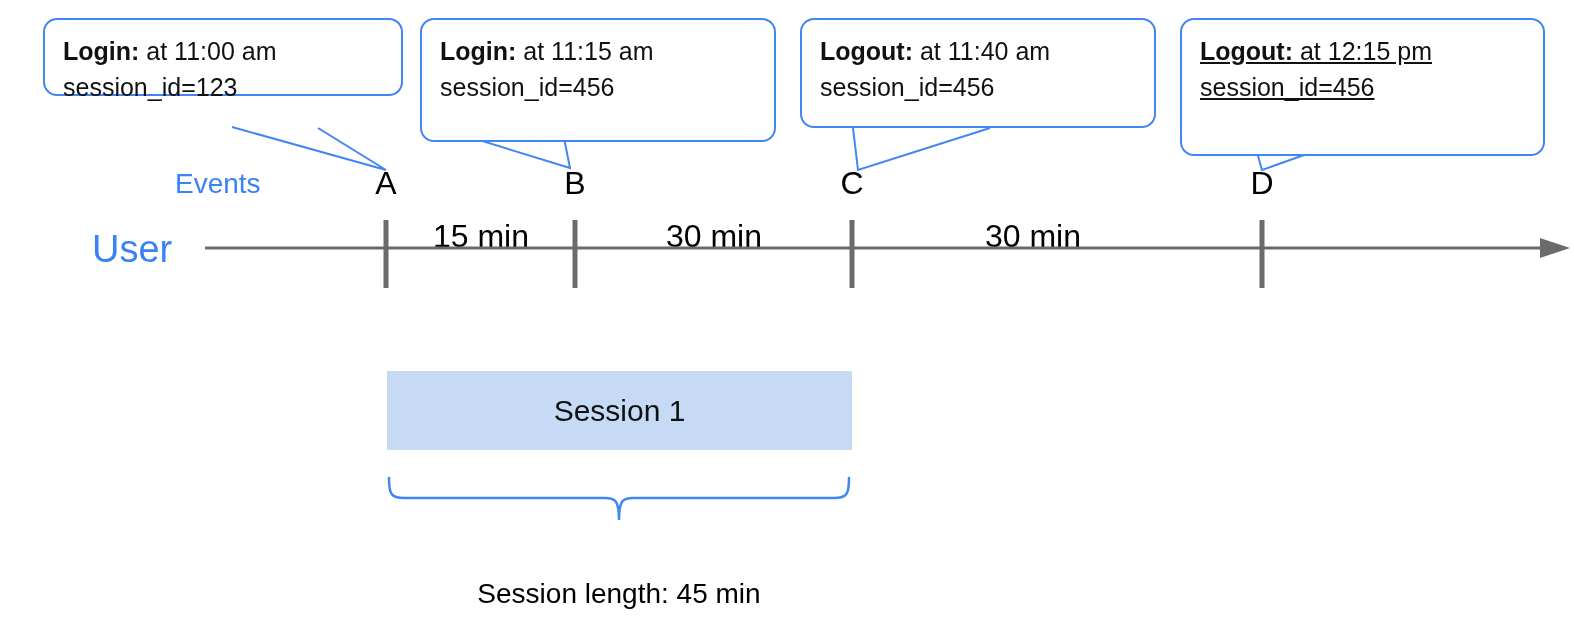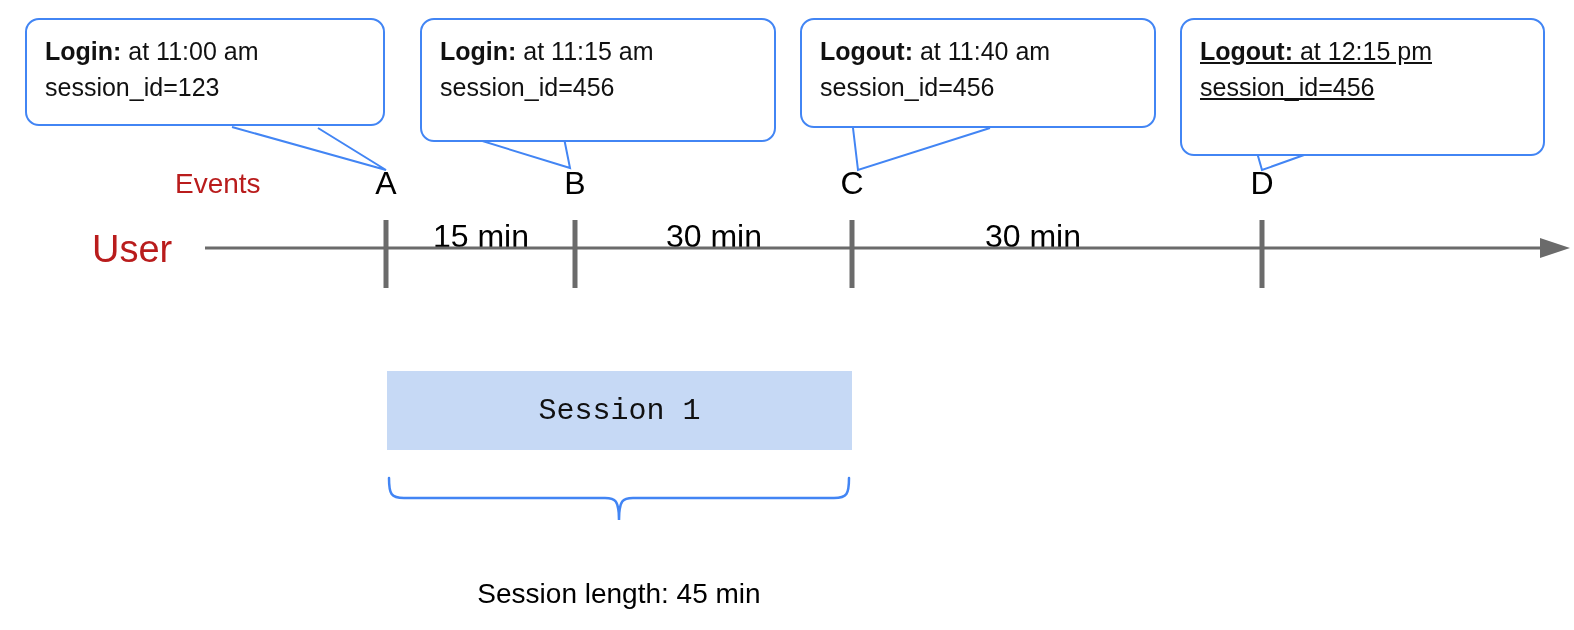--- a/index.html
+++ b/index.html
@@ -40,21 +40,21 @@
   }
   .bubble .line {
     white-space: nowrap;
   }
   .bubble .kw {
     font-weight: bold;
   }
   
   .axis-label {
     position: absolute;
-    color: #b91c1c;
+    color: #3b82f6;
     white-space: nowrap;
   }
   .label-user {
     font-size: 38px;
   }
   .label-events {
     font-size: 28px;
   }
   .tick-letter {
     position: absolute;
@@ -72,21 +72,20 @@
   
   .session-bar {
     position: absolute;
     background: #c6d9f5;
     display: flex;
     align-items: center;
     justify-content: center;
     font-size: 30px;
     color: #111111;
     z-index: 2;
-    font-family: Liberation Mono, monospace;
   }
   .session-length {
     position: absolute;
     font-size: 28px;
     white-space: nowrap;
     transform: translateX(-50%);
   }
   svg { display: block; }
 </style>
 </head>
@@ -98,21 +97,21 @@
 
     <path d="M 318 128 L 386 170 L 232 127" fill="#ffffff" stroke="#4285f4" stroke-width="2" stroke-linejoin="miter"></path>
 
     <path d="M 562 128 L 570 168 L 440 128" fill="#ffffff" stroke="#4285f4" stroke-width="2" stroke-linejoin="miter"></path>
 
     <path d="M 853 128 L 858 170 L 990 128" fill="#ffffff" stroke="#4285f4" stroke-width="2" stroke-linejoin="miter"></path>
 
     <path d="M 1250 128 L 1262 170 L 1380 128" fill="#ffffff" stroke="#4285f4" stroke-width="2" stroke-linejoin="miter"></path>
   </svg>
 
-  <div class="bubble" style="left:25px; top:18px; width:360px; height:108px;">
+  <div class="bubble" style="left:43px; top:18px; width:360px; height:78px;">
     <div class="line"><span class="kw">Login:</span><span> at 11:00 am</span></div>
     <div class="line">session_id=123</div>
   </div>
 
   <div class="bubble" style="left:420px; top:18px; width:356px; height:124px;">
     <div class="line"><span class="kw">Login:</span><span> at 11:15 am</span></div>
     <div class="line">session_id=456</div>
   </div>
 
   <div class="bubble" style="left:800px; top:18px; width:356px; height:110px;">

